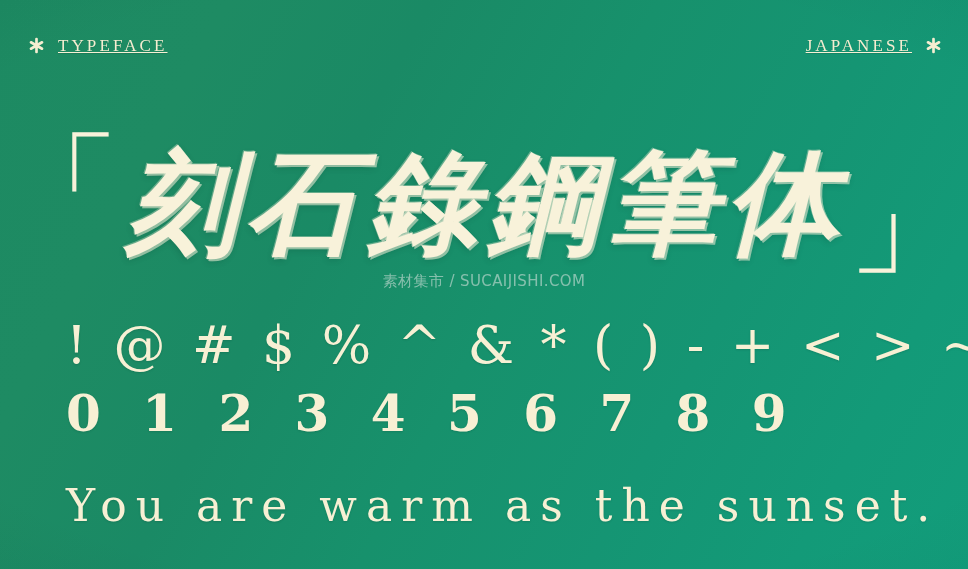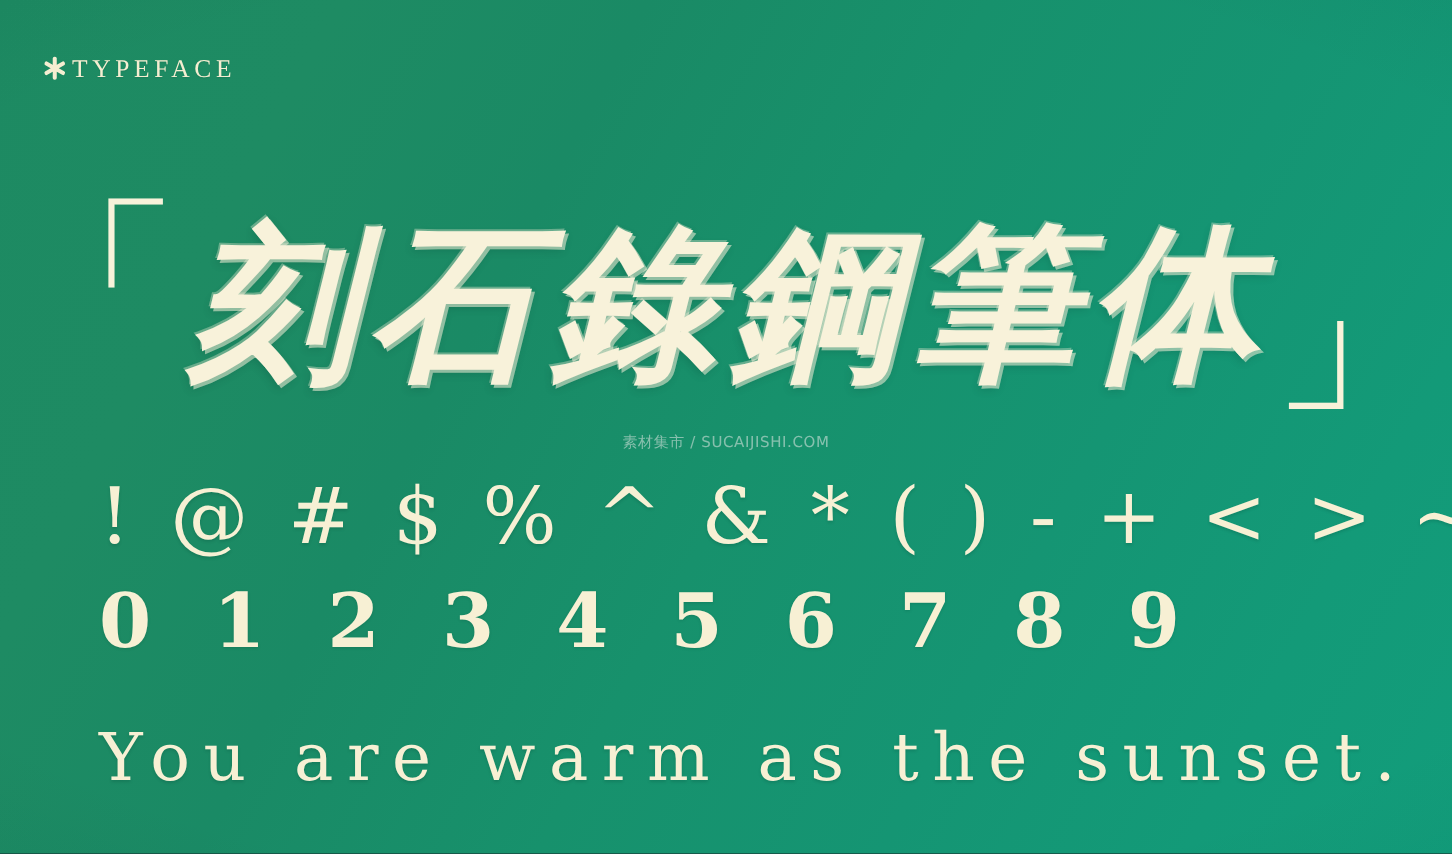--- a/index.html
+++ b/index.html
@@ -49,22 +49,23 @@
     height: 30px;
     display: flex;
     align-items: center;
     justify-content: space-between;
     z-index: 4;
   }
 
   .kicker {
     display: flex;
     align-items: flex-start;
-    gap: 3px;
+    gap: 13px;
     color: #f7f0d4;
+    text-decoration: underline;
   }
 
   .kicker-label {
     font-size: 17px;
     letter-spacing: 3.1px;
     line-height: 1;
     color: #f5eed1;
     white-space: nowrap;
     text-shadow: 0 1px 1px rgba(0,0,0,0.10);
   }
@@ -123,27 +124,26 @@
     font-family: "DejaVu Serif", "Liberation Serif", serif;
   }
 
   
   .watermark {
     position: absolute;
     top: 272px;
     left: 0;
     right: 0;
     text-align: center;
-    font-size: 10px;
+    font-size: 15px;
     letter-spacing: 0.4px;
     color: rgba(226,232,228,0.55);
     font-family: "DejaVu Sans", "Liberation Sans", sans-serif;
     z-index: 5;
     pointer-events: none;
-    margin-top: 16px;
   }
 
   
   .specimens {
     position: absolute;
     left: 66px;
     top: 312px;
     right: 40px;
     z-index: 3;
     color: #f7f0d4;
@@ -193,20 +193,33 @@
             <rect x="10.1" y="1.2" width="3.8" height="21.6" rx="1.7"></rect>
             <rect x="10.1" y="1.2" width="3.8" height="21.6" rx="1.7" transform="rotate(60 12 12)"></rect>
             <rect x="10.1" y="1.2" width="3.8" height="21.6" rx="1.7" transform="rotate(120 12 12)"></rect>
             <circle cx="12" cy="12" r="3.6"></circle>
           </g>
         </svg>
       </span>
       <span class="kicker-label">TYPEFACE</span>
     </div>
 
+    <div class="kicker">
+      <span class="kicker-label">JAPANESE</span>
+      <span class="asterisk-icon">
+        <svg viewBox="0 0 24 24" aria-hidden="true">
+          <g fill="currentColor">
+            <rect x="10.1" y="1.2" width="3.8" height="21.6" rx="1.7"></rect>
+            <rect x="10.1" y="1.2" width="3.8" height="21.6" rx="1.7" transform="rotate(60 12 12)"></rect>
+            <rect x="10.1" y="1.2" width="3.8" height="21.6" rx="1.7" transform="rotate(120 12 12)"></rect>
+            <circle cx="12" cy="12" r="3.6"></circle>
+          </g>
+        </svg>
+      </span>
+    </div>
 
   </div>
 
   <div class="headline">
     <div class="headline-inner">
       <span class="bracket open">「</span>
       <span class="headline-cjk">刻石錄鋼筆体</span>
       <span class="bracket close">」</span>
     </div>
   </div>

